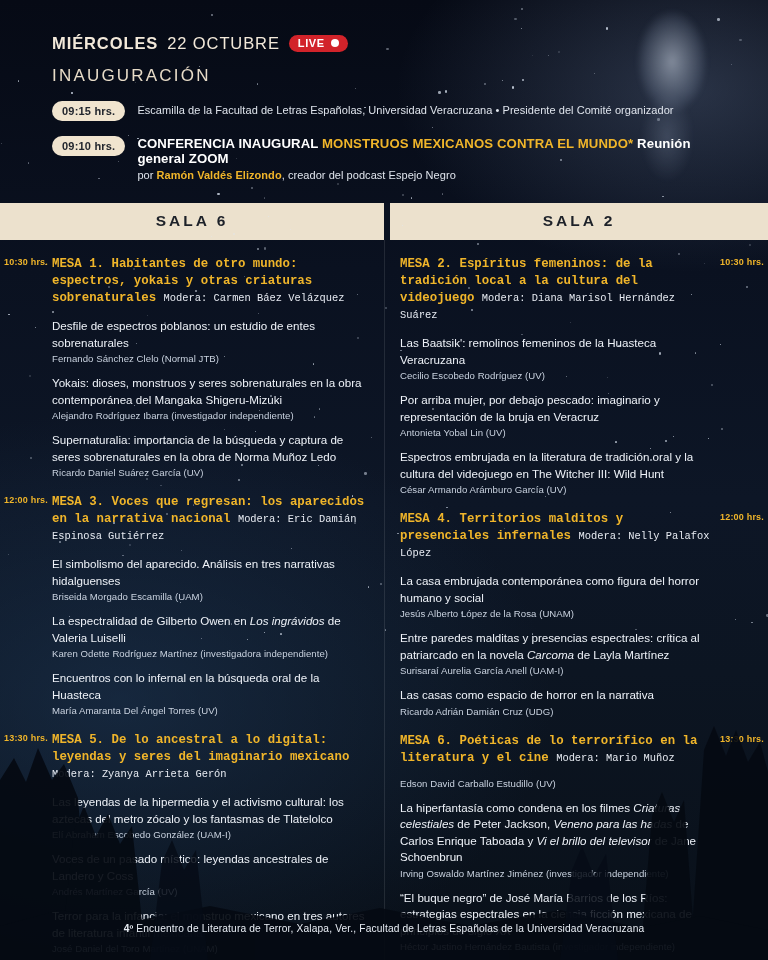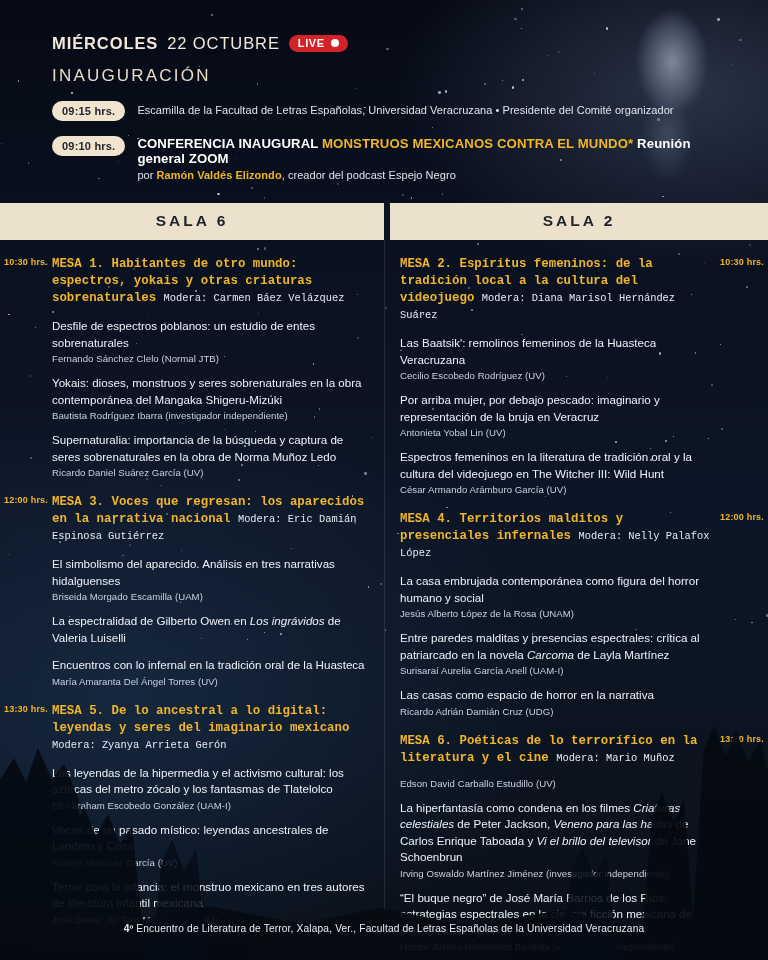--- a/index.html
+++ b/index.html
@@ -321,39 +321,40 @@
     <div class="col left" id="col-left">
         <div class="block">
           <div class="mesa-time">10:30 hrs.</div>
           <div class="mesa-title">MESA 1. Habitantes de otro mundo: espectros, yokais y otras criaturas sobrenaturales <span class="mesa-mod">Modera: Carmen Báez Velázquez</span></div>
           <div class="talk">
             <div class="talk-title">Desfile de espectros poblanos: un estudio de entes sobrenaturales</div>
             <div class="talk-author">Fernando Sánchez Clelo (Normal JTB)</div>
           </div>
           <div class="talk">
             <div class="talk-title">Yokais: dioses, monstruos y seres sobrenaturales en la obra contemporánea del Mangaka Shigeru-Mizuki</div>
-            <div class="talk-author">Bautista Rodríguez Ibarra (investigador independiente)</div>
+            <div class="talk-author">Alejandro Rodríguez Ibarra (investigador independiente)</div>
           </div>
           <div class="talk">
             <div class="talk-title">Supernaturalia: importancia de la búsqueda y captura de seres sobrenaturales en la obra de Norma Muñoz Ledo</div>
             <div class="talk-author">Ricardo Daniel Suárez García (UV)</div>
           </div>
         </div>
         <div class="block">
           <div class="mesa-time">12:00 hrs.</div>
           <div class="mesa-title">MESA 3. Voces que regresan: los aparecidos en la narrativa nacional <span class="mesa-mod">Modera: Eric Damián Espinosa Gutiérrez</span></div>
           <div class="talk">
             <div class="talk-title">El simbolismo del aparecido. Análisis en tres narrativas hidalguenses</div>
             <div class="talk-author">Briseida Morgado Escamilla (UAM)</div>
           </div>
           <div class="talk">
             <div class="talk-title">La espectralidad de Gilberto Owen en <i>Los ingrávidos</i> de Valeria Luiselli</div>
-          </div>
-          <div class="talk">
-            <div class="talk-title">Encuentros con lo infernal en la tradición oral de la Huasteca</div>
+            <div class="talk-author">Karen Odette Rodríguez Martínez (investigadora independiente)</div>
+          </div>
+          <div class="talk">
+            <div class="talk-title">Encuentros con lo infernal en la búsqueda oral de la Huasteca</div>
             <div class="talk-author">María Amaranta Del Ángel Torres (UV)</div>
           </div>
         </div>
         <div class="block">
           <div class="mesa-time">13:30 hrs.</div>
           <div class="mesa-title">MESA 5. De lo ancestral a lo digital: leyendas y seres del imaginario mexicano <span class="mesa-mod">Modera: Zyanya Arrieta Gerón</span></div>
           <div class="talk">
             <div class="talk-title">Las leyendas de la hipermedia y el activismo cultural: los aztecas del metro zócalo y los fantasmas de Tlatelolco</div>
             <div class="talk-author">Elí Abraham Escobedo González (UAM-I)</div>
           </div>
@@ -373,21 +374,21 @@
           <div class="mesa-title">MESA 2. Espíritus femeninos: de la tradición local a la cultura del videojuego <span class="mesa-mod">Modera: Diana Marisol Hernández Suárez</span></div>
           <div class="talk">
             <div class="talk-title">Las Baatsik': remolinos femeninos de la Huasteca Veracruzana</div>
             <div class="talk-author">Cecilio Escobedo Rodríguez (UV)</div>
           </div>
           <div class="talk">
             <div class="talk-title">Por arriba mujer, por debajo pescado: imaginario y representación de la bruja en Veracruz</div>
             <div class="talk-author">Antonieta Yobal Lin (UV)</div>
           </div>
           <div class="talk">
-            <div class="talk-title">Espectros femeninos en la literatura de tradición oral y la cultura del videojuego en The Witcher III: Wild Hunt</div>
+            <div class="talk-title">Espectros embrujada en la literatura de tradición oral y la cultura del videojuego en The Witcher III: Wild Hunt</div>
             <div class="talk-author">César Armando Arámburo García (UV)</div>
           </div>
         </div>
         <div class="block">
           <div class="mesa-time">12:00 hrs.</div>
           <div class="mesa-title">MESA 4. Territorios malditos y presenciales infernales <span class="mesa-mod">Modera: Nelly Palafox López</span></div>
           <div class="talk">
             <div class="talk-title">La casa embrujada contemporánea como figura del horror humano y social</div>
             <div class="talk-author">Jesús Alberto López de la Rosa (UNAM)</div>
           </div>

